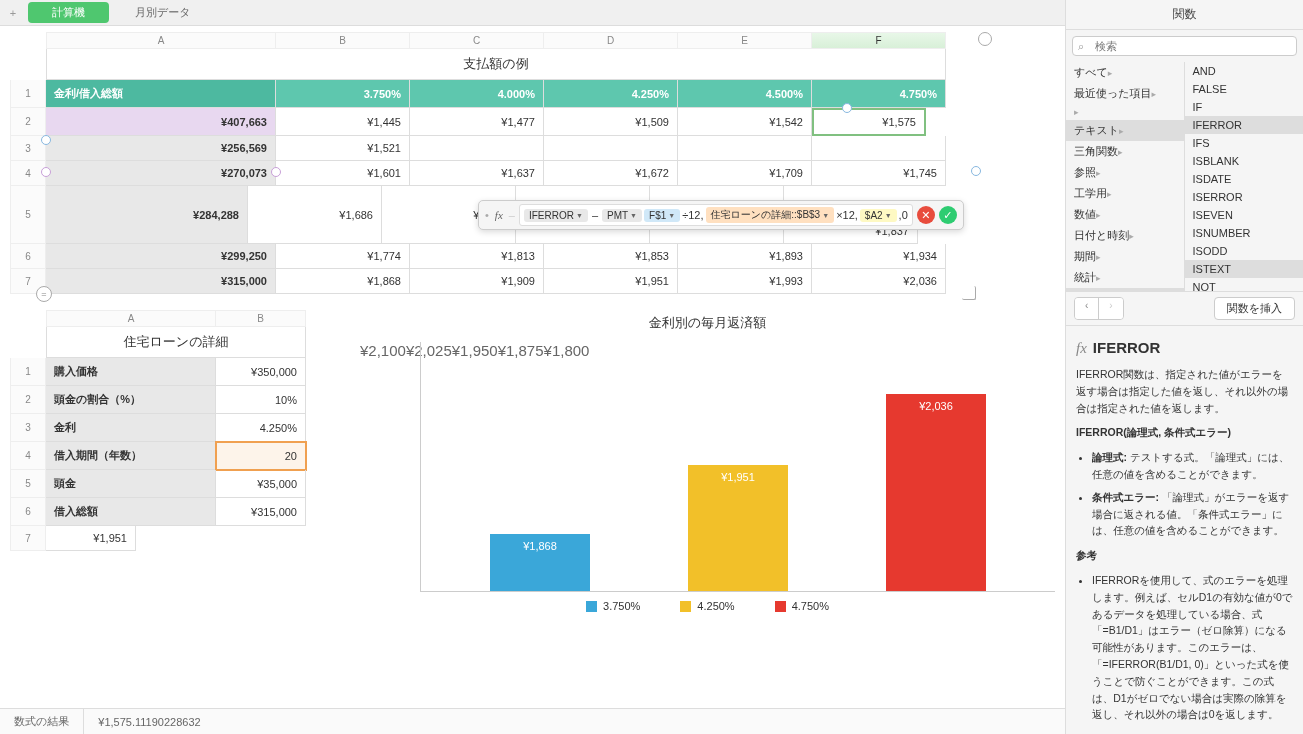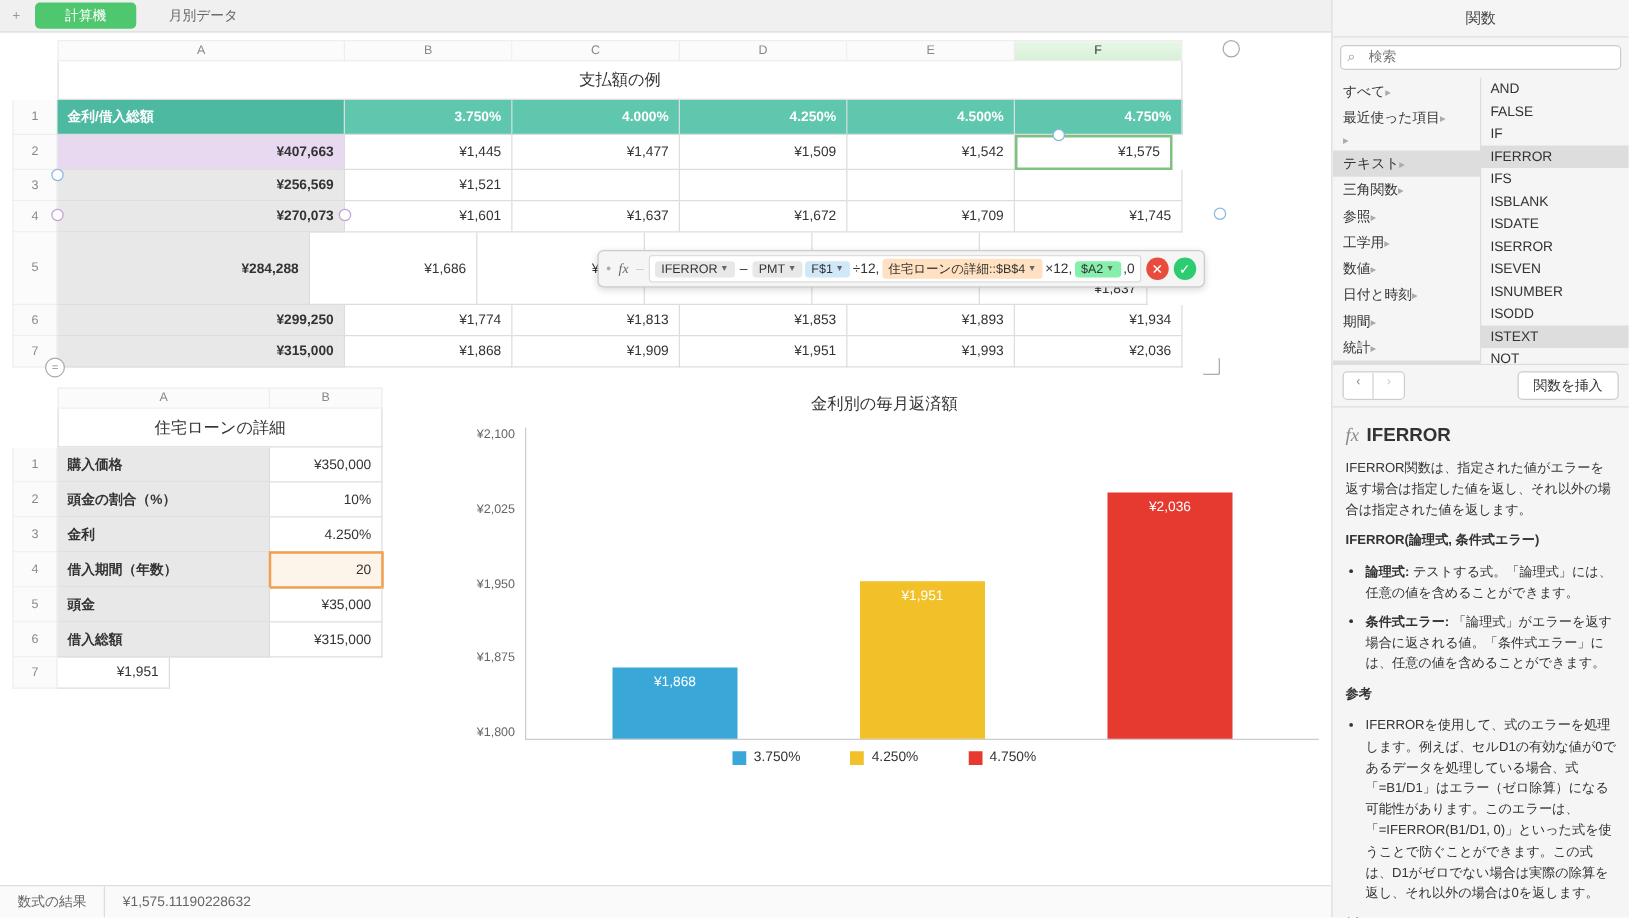--- a/index.html
+++ b/index.html
@@ -28,31 +28,31 @@
 .selected-cell { border: 2px solid #80c080 !important; background: #fff; position: relative; }
 .handle { width: 10px; height: 10px; background: #fff; border: 1.5px solid #88b8e0; border-radius: 50%; position: absolute; z-index: 5; }
 .handle.lav { border-color: #c8a0d8; }
 .formula-bar { position: absolute; left: 478px; top: 174px; display: flex; align-items: center; background: #f5f5f5; border: 1px solid #ccc; border-radius: 5px; padding: 3px 6px; font-size: 11px; z-index: 10; box-shadow: 0 2px 6px rgba(0,0,0,0.15); }
 .fb-icon { font-style: italic; font-family: serif; color: #666; margin: 0 6px; }
 .fb-box { background: #fff; border: 1px solid #ddd; border-radius: 3px; padding: 2px 4px; display: flex; align-items: center; gap: 2px; }
 .tok { padding: 1px 5px; border-radius: 3px; font-size: 10px; display: inline-flex; align-items: center; gap: 2px; }
 .tok.fn { background: #e8e8e8; }
 .tok.blue { background: #d0e8f8; }
 .tok.orange { background: #ffe0c0; }
-.tok.pink { background: #86efac; }
+.tok.pink { background: #fef9c3; }
 .tok .dd { font-size: 7px; color: #666; }
 .fb-btn { width: 18px; height: 18px; border-radius: 50%; display: flex; align-items: center; justify-content: center; margin-left: 4px; cursor: pointer; font-size: 11px; color: #fff; }
 .fb-cancel { background: #e84c3d; }
 .fb-ok { background: #2ecc71; }
 .lower { display: flex; gap: 20px; margin-top: 10px; }
 .table2 { width: 330px; }
 .chart-area { flex: 1; }
 .chart-title { text-align: center; font-size: 13px; margin: 4px 0 10px; }
 .chart { position: relative; height: 250px; display: flex; }
-.y-axis { width: 60px; display: flex; flex-direction: column; justify-content: space-between; text-align: right; padding-right: 8px; font-size: 10px; color: #666; }
+.y-axis { width: 60px; display: flex; flex-direction: row; justify-content: space-between; text-align: right; padding-right: 8px; font-size: 15px; color: #666; }
 .bars { flex: 1; display: flex; align-items: flex-end; justify-content: space-around; border-left: 1px solid #ccc; border-bottom: 1px solid #ccc; padding: 0 20px; }
 .bar-wrap { display: flex; flex-direction: column; align-items: center; width: 100px; }
 .bar { width: 100px; position: relative; }
 .bar-label { position: absolute; top: 6px; width: 100%; text-align: center; font-size: 11px; color: #fff; }
 .legend { display: flex; justify-content: center; gap: 40px; margin-top: 8px; font-size: 11px; }
 .legend-item { display: flex; align-items: center; gap: 6px; }
 .swatch { width: 11px; height: 11px; }
 .sidebar { width: 238px; background: #f5f5f5; border-left: 1px solid #ddd; display: flex; flex-direction: column; }
 .sb-title { text-align: center; padding: 6px; font-size: 12px; color: #444; border-bottom: 1px solid #ddd; }
 .sb-search { margin: 6px; position: relative; }
@@ -120,21 +120,21 @@
         </div>
 
         <div id="t1rows">
             <div class="sheet-row">
               <div class="row-header">2</div>
               <div class="cell r rowhdr purple" style="width:230px;">¥407,663</div>
               <div class="cell r" style="width:134px;">¥1,445</div>
               <div class="cell r" style="width:134px;">¥1,477</div>
               <div class="cell r" style="width:134px;">¥1,509</div>
               <div class="cell r" style="width:134px;">¥1,542</div>
-              <div class="cell r selected-cell" style="width:126px;">¥1,575</div>
+              <div class="cell r selected-cell" style="width:114px;">¥1,575</div>
             </div>
             <div class="sheet-row">
               <div class="row-header">3</div>
               <div class="cell r rowhdr" style="width:230px;">¥256,569</div>
               <div class="cell r" style="width:134px;">¥1,521</div>
               <div class="cell r" style="width:134px;"></div>
               <div class="cell r" style="width:134px;"></div>
               <div class="cell r" style="width:134px;"></div>
               <div class="cell r" style="width:134px;"></div>
             </div>
@@ -197,21 +197,21 @@
           <span class="tok fn">
               <span>PMT</span>
               <span class="dd">▼</span>
             </span>
           <span class="tok blue">
               <span>F$1</span>
               <span class="dd">▼</span>
             </span>
           <span>÷12,</span>
           <span class="tok orange">
-              <span>住宅ローンの詳細::$B$4</span>
+              <span>住宅ローンの詳細::$B$3</span>
               <span class="dd">▼</span>
             </span>
           <span>×12,</span>
           <span class="tok pink">
               <span>$A2</span>
               <span class="dd">▼</span>
             </span>
           <span>,0</span>
         </div>
         <div class="fb-btn fb-cancel">✕</div>

